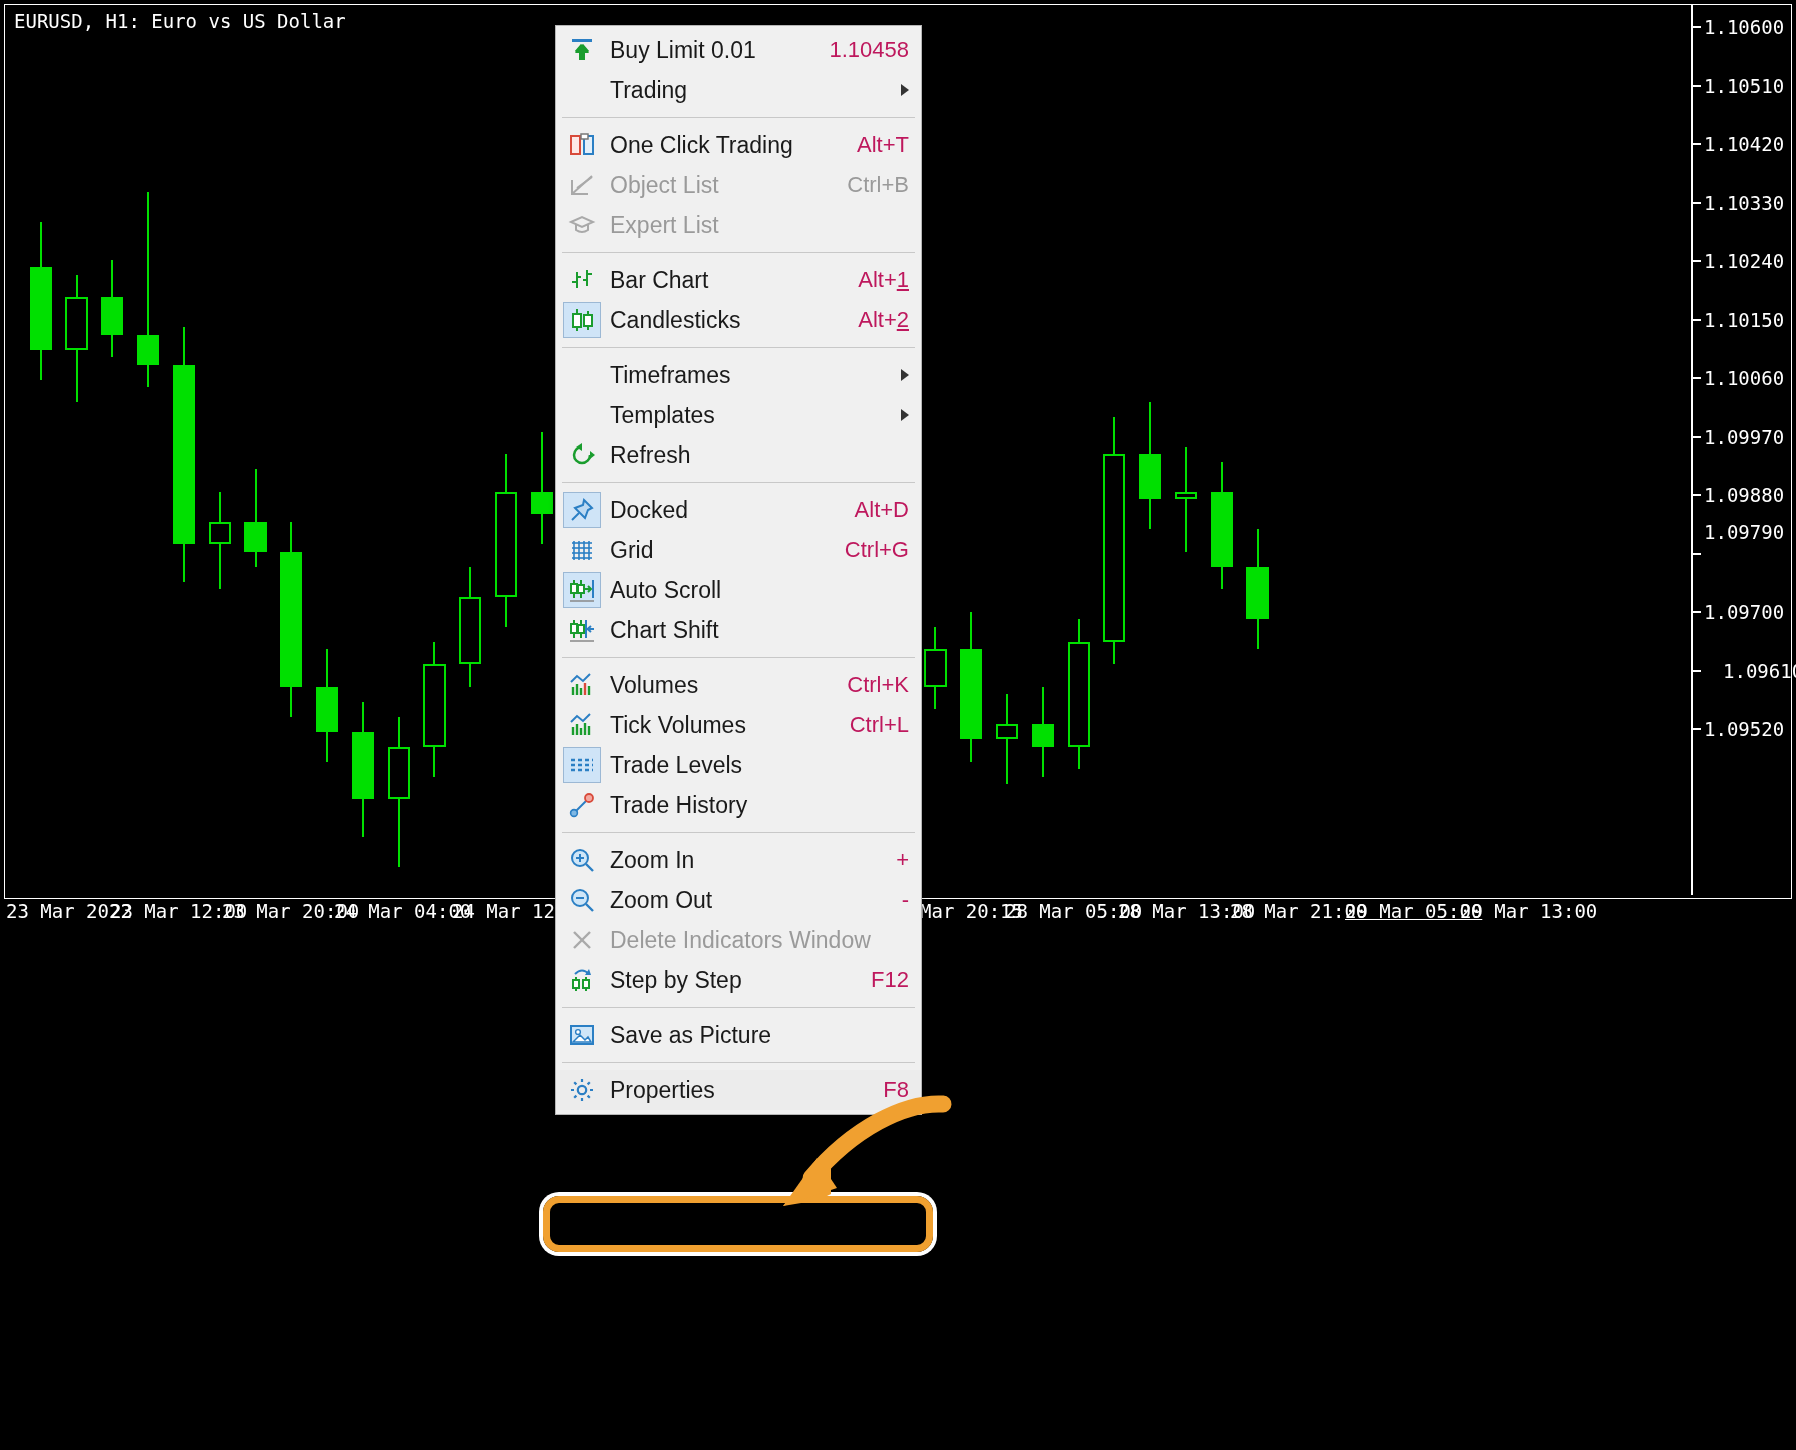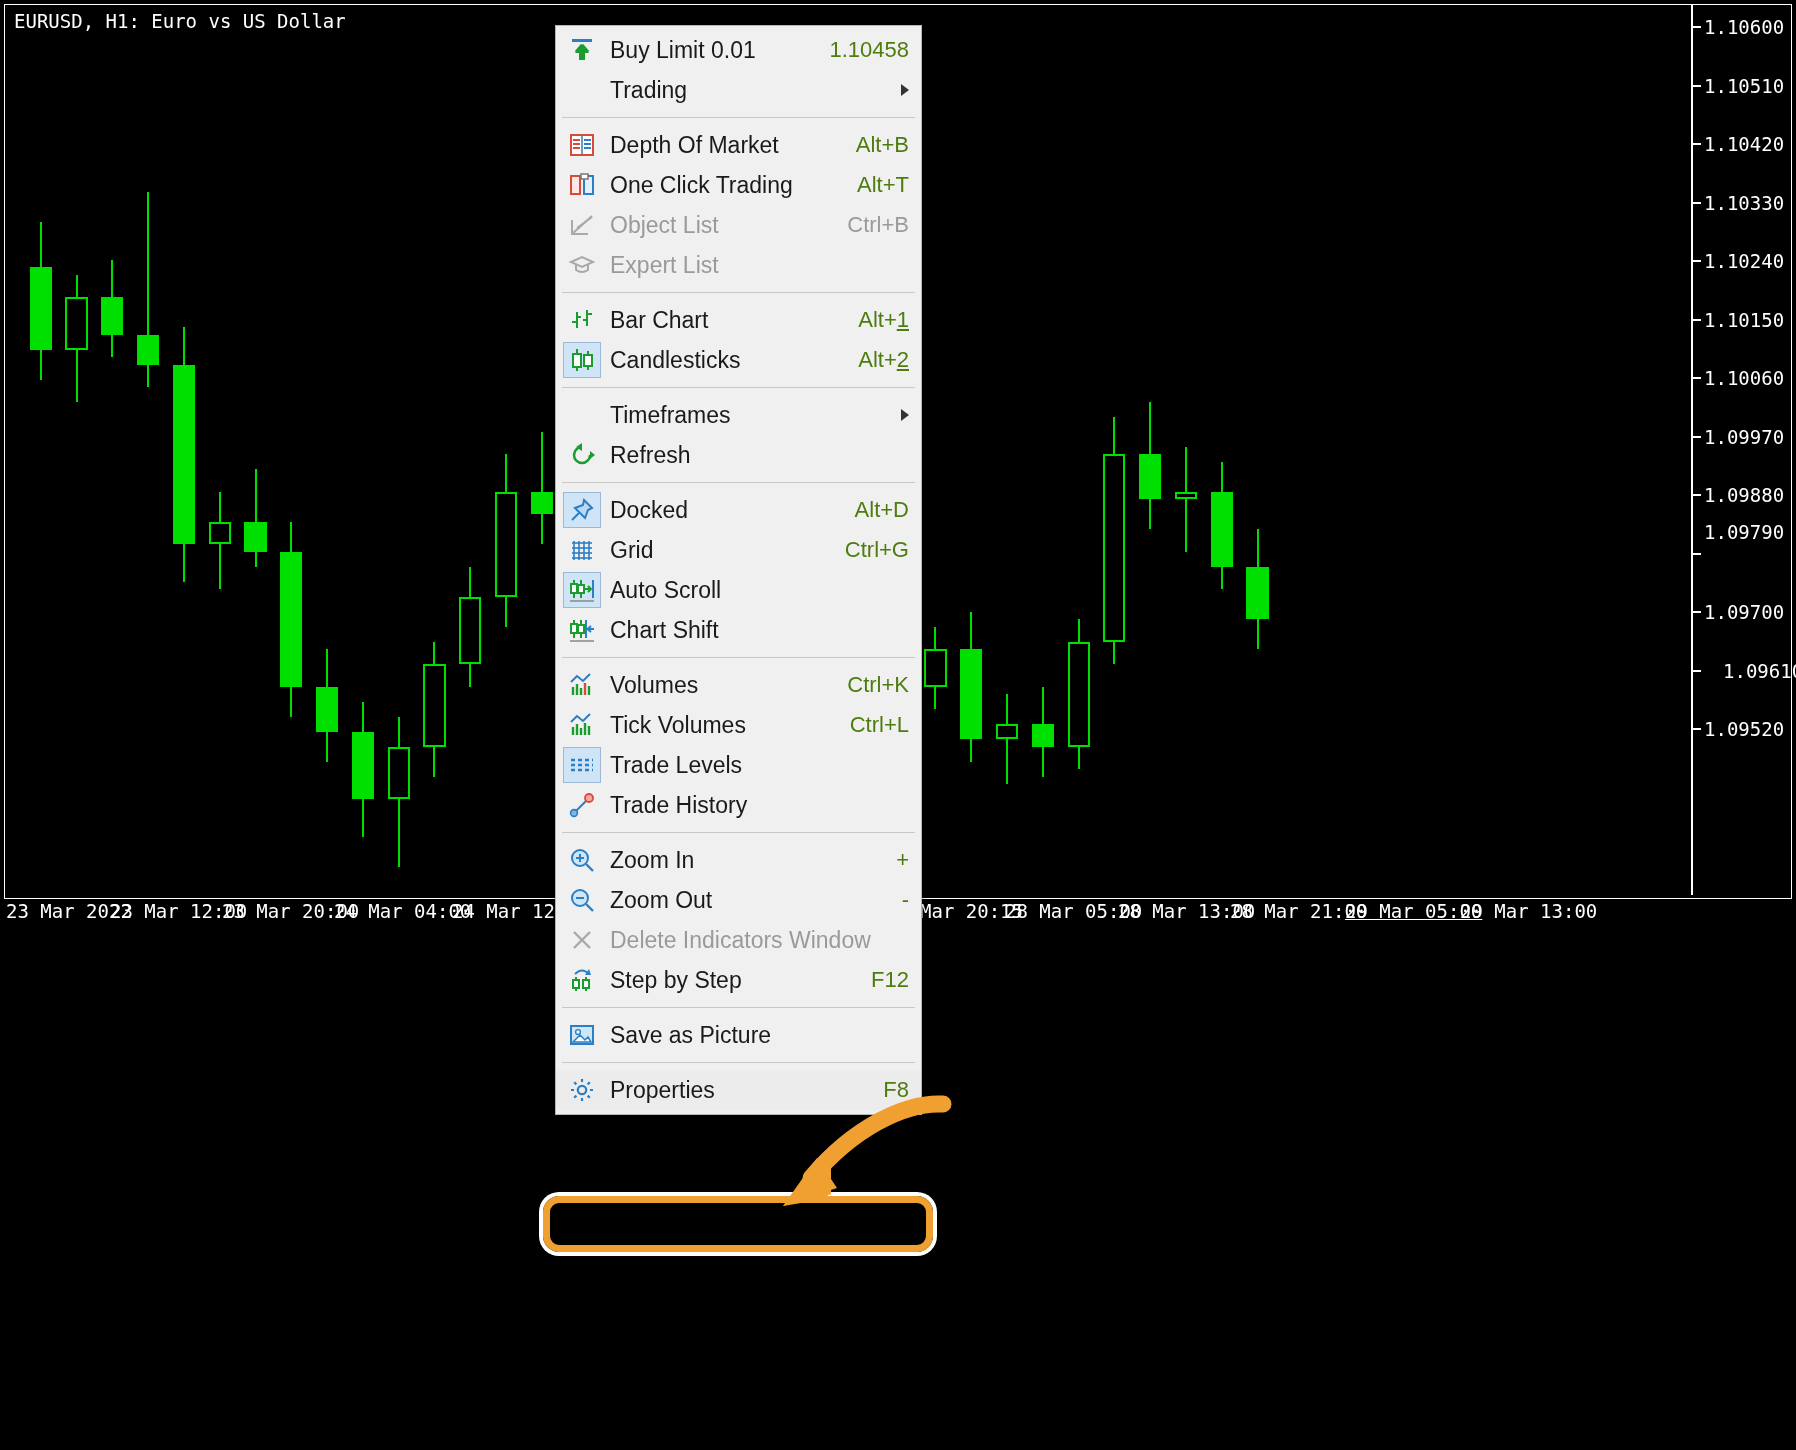--- a/index.html
+++ b/index.html
@@ -168,21 +168,21 @@
     margin-right: 7px;
   }
   .mi-label {
     flex: 1 1 auto;
     font-size: 23px;
     line-height: 1;
     padding-left: 2px;
   }
   .mi-shortcut {
     font-size: 22px;
-    color: #4d7c0f;
+    color: #be185d;
     margin-left: 20px;
   }
   .menu-item.disabled .mi-shortcut { color: #9a9a9a; }
   .mi-shortcut u { text-decoration: underline; }
   .mi-arrow {
     width: 0; height: 0;
     border-left: 8px solid #333;
     border-top: 6px solid transparent;
     border-bottom: 6px solid transparent;
     margin-left: 20px;
@@ -430,36 +430,20 @@
       </div>
       <div class="menu-item">
         <span class="mi-icon"></span>
         <span class="mi-label">Trading</span>
         <span class="mi-arrow"></span>
       </div>
       <div class="menu-sep"></div>
       <div class="menu-item">
         <span class="mi-icon">
           <svg width="28" height="28" viewBox="0 0 28 28">
-            <rect x="3" y="4" width="22" height="20" fill="#fff" stroke="#d84a3a" stroke-width="2"></rect>
-            <line x1="14" y1="5" x2="14" y2="23" stroke="#2b7fc4" stroke-width="1.5"></line>
-            <line x1="5" y1="9" x2="12" y2="9" stroke="#d84a3a" stroke-width="2"></line>
-            <line x1="5" y1="13" x2="12" y2="13" stroke="#d84a3a" stroke-width="2"></line>
-            <line x1="5" y1="17" x2="12" y2="17" stroke="#d84a3a" stroke-width="2"></line>
-            <line x1="16" y1="9" x2="23" y2="9" stroke="#2b7fc4" stroke-width="2"></line>
-            <line x1="16" y1="13" x2="23" y2="13" stroke="#2b7fc4" stroke-width="2"></line>
-            <line x1="16" y1="17" x2="23" y2="17" stroke="#2b7fc4" stroke-width="2"></line>
-          </svg>
-        </span>
-        <span class="mi-label">Depth Of Market</span>
-        <span class="mi-shortcut">Alt+B</span>
-      </div>
-      <div class="menu-item">
-        <span class="mi-icon">
-          <svg width="28" height="28" viewBox="0 0 28 28">
             <rect x="3" y="5" width="9" height="18" fill="#fde8e6" stroke="#d84a3a" stroke-width="2"></rect>
             <rect x="16" y="5" width="9" height="18" fill="#e4f0fa" stroke="#2b7fc4" stroke-width="2"></rect>
             <rect x="13" y="3" width="7" height="5" fill="#fff" stroke="#777" stroke-width="1.5"></rect>
           </svg>
         </span>
         <span class="mi-label">One Click Trading</span>
         <span class="mi-shortcut">Alt+T</span>
       </div>
       <div class="menu-item disabled">
         <span class="mi-icon">
@@ -505,20 +489,25 @@
             <rect x="16" y="9" width="8" height="11" fill="#fff" stroke="#1a9d2e" stroke-width="2"></rect>
           </svg>
         </span>
         <span class="mi-label">Candlesticks</span>
         <span class="mi-shortcut">Alt+<u>2</u></span>
       </div>
       <div class="menu-sep"></div>
       <div class="menu-item">
         <span class="mi-icon"></span>
         <span class="mi-label">Timeframes</span>
+        <span class="mi-arrow"></span>
+      </div>
+      <div class="menu-item">
+        <span class="mi-icon"></span>
+        <span class="mi-label">Templates</span>
         <span class="mi-arrow"></span>
       </div>
       <div class="menu-item">
         <span class="mi-icon">
           <svg width="28" height="28" viewBox="0 0 28 28">
             <path d="M22 14 A8 8 0 1 1 14 6" stroke="#1a9d2e" stroke-width="2.5" fill="none"></path>
             <path d="M14 2 L14 10 L8 6 Z" fill="#1a9d2e"></path>
             <path d="M22 10 L22 18 L27 14 Z" fill="#1a9d2e"></path>
           </svg>
         </span>

